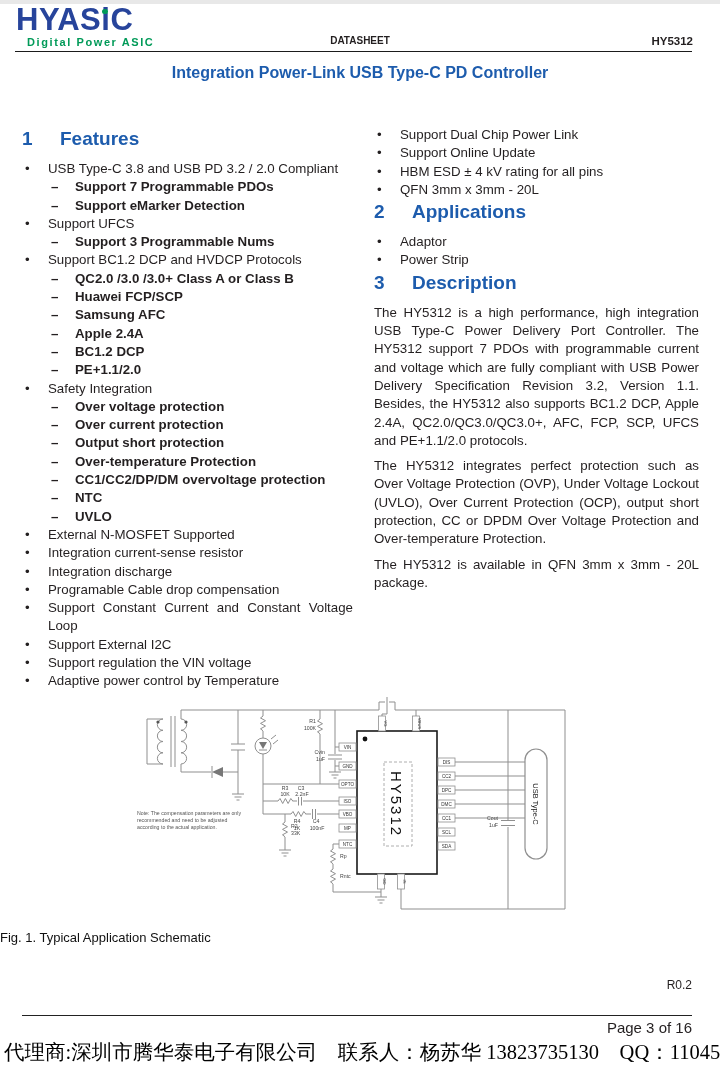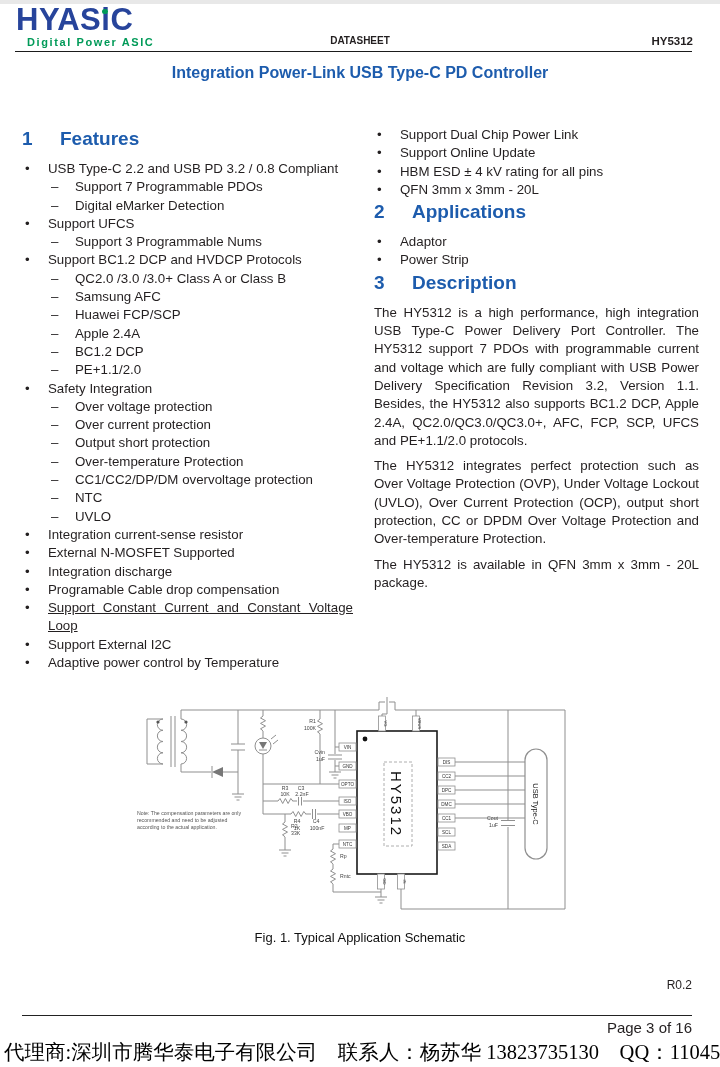--- a/index.html
+++ b/index.html
@@ -18,38 +18,38 @@
   
   .col{position:absolute;top:122px;font-size:13.3px;line-height:18.3px;}
   .col-left{left:22px;width:331px;}
   .col-right{left:374px;width:325px;}
   h2.sec{display:flex;margin:0 0 8px 0;font-size:19px;line-height:26px;color:#1d5cad;font-weight:bold;}
   h2.sec .num{width:38px;flex:0 0 38px;}
   ul.feat{list-style:none;margin:0;padding:0;}
   ul.feat li{position:relative;}
   li.b{padding-left:26px;}
   li.b::before{content:"\2022";position:absolute;left:3px;}
-  li.d{padding-left:53px;}
+  li.d{padding-left:53px;font-weight:bold;}
   li.d::before{content:"\2013";position:absolute;left:29px;}
-  li.j{text-align:justify;text-decoration:underline;}
+  li.j{text-align:justify;}
   .mt1{margin-top:12px;}
   .mt2{margin-top:14px;}
   .desc p{margin:0 0 7px 0;text-align:justify;}
   
   .schem{position:absolute;left:135px;top:690px;width:470px;height:230px;}
   .schem .wire{stroke:#8f8f8f;stroke-width:1;fill:none;}
   .schem text{font-family:"Liberation Sans","DejaVu Sans",sans-serif;fill:#444;}
   .schem .lbl{font-size:5.2px;}
   .schem .pin{font-size:4.6px;fill:#333;}
   .schem .pinv{font-size:4.2px;fill:#333;}
   .schem .chiptxt{font-size:15px;letter-spacing:2px;fill:#111;}
   .schem .conntxt{font-size:7.5px;fill:#222;}
   .schem .pinbox{fill:#ffffff;stroke:#8f8f8f;stroke-width:.8;}
   .note{font-size:5.2px;line-height:1.35;color:#555;font-family:"Liberation Sans","DejaVu Sans",sans-serif;}
-  .caption{position:absolute;left:0;right:0;top:926px;text-align:center;font-size:13px;color:#111;}
+  .caption{position:absolute;left:0;right:0;top:926px;text-align:left;font-size:13px;color:#111;}
   
   .revision{position:absolute;right:28px;top:974px;font-size:12px;padding-left:17px;}
   .rule2{position:absolute;left:22px;top:1011px;width:670px;border-top:1.3px solid #222;}
   .pageno{position:absolute;right:28px;top:1015px;font-size:15px;}
   .distributor{position:absolute;left:4px;top:1034px;width:714px;font-size:20.5px;white-space:nowrap;
                font-family:"Liberation Serif","DejaVu Serif",serif;color:#000;}
 </style>
 </head>
 <body>
 
@@ -63,46 +63,47 @@
   <div class="partnum">HY5312</div>
   <div class="rule1"></div>
   <div class="title">Integration Power-Link USB Type-C PD Controller</div>
 
   <div class="col col-left">
     <h2 class="sec">
       <span class="num">1</span>
       <span>Features</span>
     </h2>
     <ul class="feat">
-      <li class="b">USB Type-C 2.2 and USB PD 3.2 / 0.8 Compliant</li>
+      <li class="b">USB Type-C 3.8 and USB PD 3.2 / 2.0 Compliant</li>
       <li class="d">Support 7 Programmable PDOs</li>
-      <li class="d">Digital eMarker Detection</li>
+      <li class="d">Support eMarker Detection</li>
       <li class="b">Support UFCS</li>
       <li class="d">Support 3 Programmable Nums</li>
       <li class="b">Support BC1.2 DCP and HVDCP Protocols</li>
       <li class="d">QC2.0 /3.0 /3.0+ Class A or Class B</li>
+      <li class="d">Huawei FCP/SCP</li>
       <li class="d">Samsung AFC</li>
-      <li class="d">Huawei FCP/SCP</li>
       <li class="d">Apple 2.4A</li>
       <li class="d">BC1.2 DCP</li>
       <li class="d">PE+1.1/2.0</li>
       <li class="b">Safety Integration</li>
       <li class="d">Over voltage protection</li>
       <li class="d">Over current protection</li>
       <li class="d">Output short protection</li>
       <li class="d">Over-temperature Protection</li>
       <li class="d">CC1/CC2/DP/DM overvoltage protection</li>
       <li class="d">NTC</li>
       <li class="d">UVLO</li>
+      <li class="b">External N-MOSFET Supported</li>
       <li class="b">Integration current-sense resistor</li>
-      <li class="b">External N-MOSFET Supported</li>
       <li class="b">Integration discharge</li>
       <li class="b">Programable Cable drop compensation</li>
       <li class="b j">Support Constant Current and Constant Voltage Loop</li>
       <li class="b">Support External I2C</li>
+      <li class="b">Support regulation the VIN voltage</li>
       <li class="b">Adaptive power control by Temperature</li>
     </ul>
   </div>
 
   <div class="col col-right">
     <ul class="feat">
       <li class="b">Support Dual Chip Power Link</li>
       <li class="b">Support Online Update</li>
       <li class="b">HBM ESD ± 4 kV rating for all pins</li>
       <li class="b">QFN 3mm x 3mm - 20L</li>

